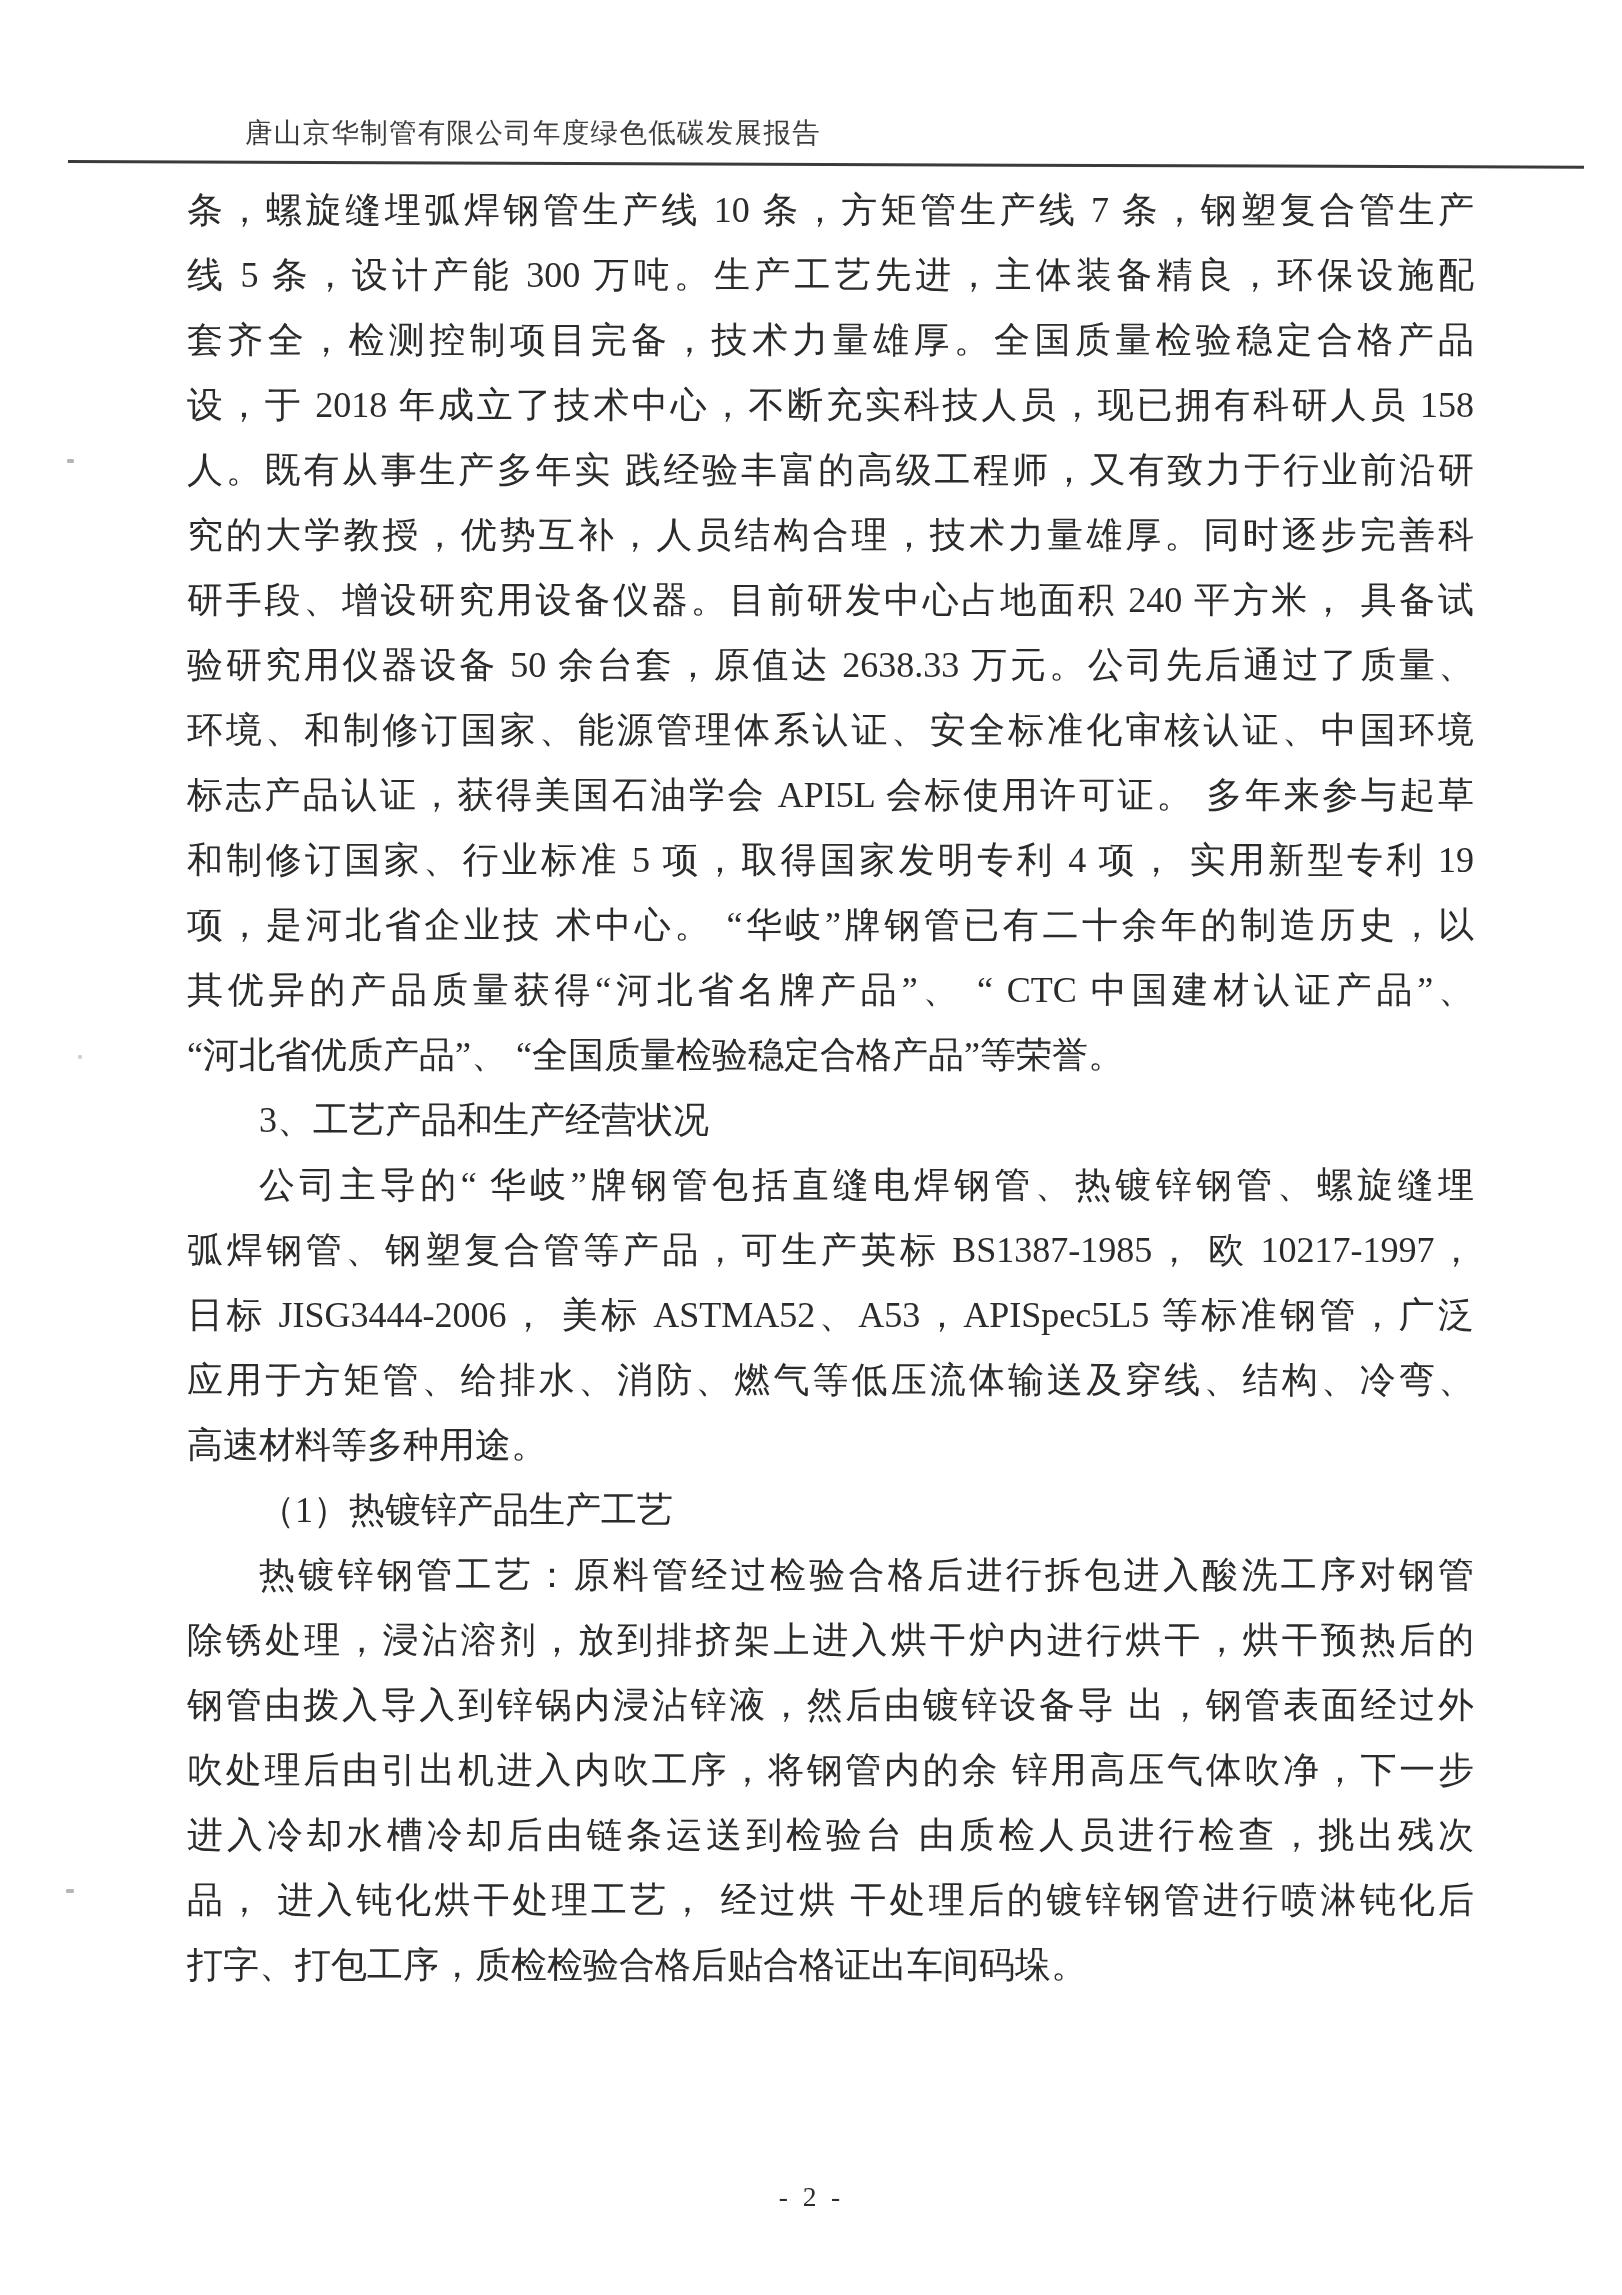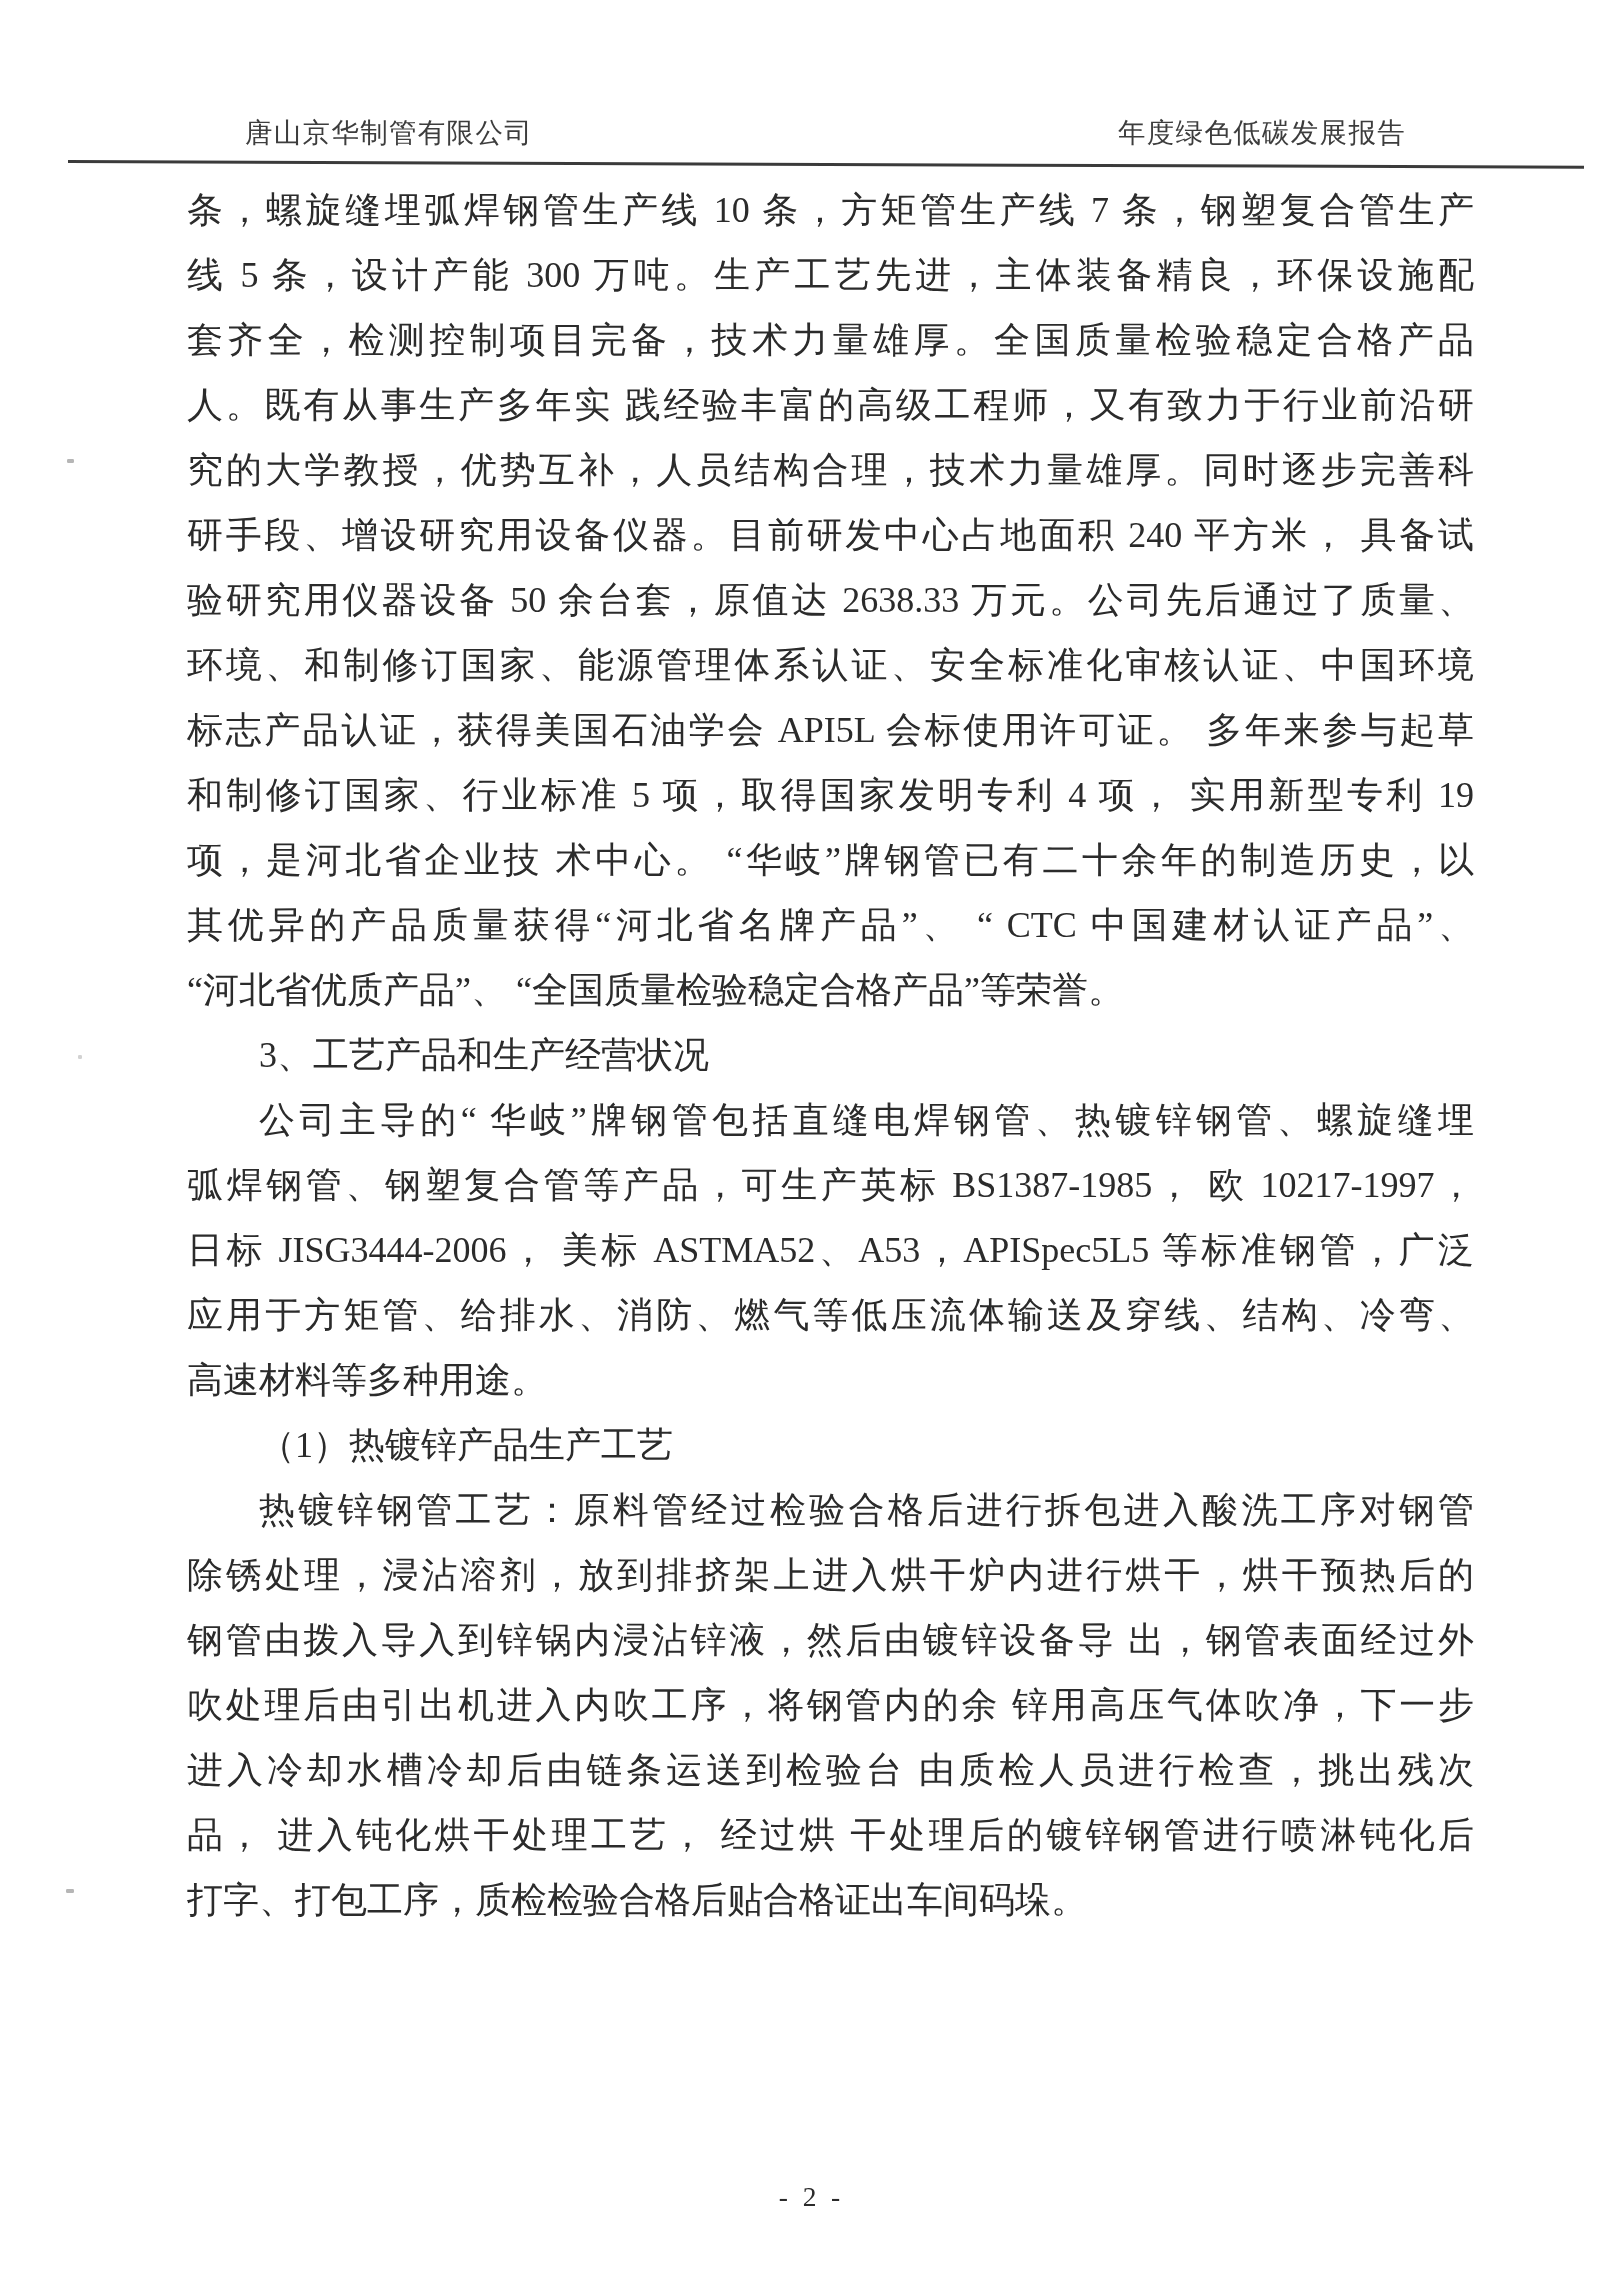--- a/index.html
+++ b/index.html
@@ -14,21 +14,21 @@
     overflow: hidden;
   }
 
   
   .header {
     position: absolute;
     top: 113px;
     left: 0;
     right: 0;
     display: flex;
-    justify-content: space-between;
+    justify-content: flex-start;
     padding-left: 245px;
     padding-right: 217px;
     font-size: 27.5px;
     line-height: 39px;
     color: #3d3d3d;
     letter-spacing: 1.3px;
   }
   .header-rule {
     position: absolute;
     top: 160px;
@@ -85,20 +85,21 @@
   <div class="header">
     <span>唐山京华制管有限公司</span>
     <span>年度绿色低碳发展报告</span>
   </div>
   <div class="header-rule"></div>
 
   <div class="doc-body">
     <div class="line just">条，螺旋缝埋弧焊钢管生产线 10 条，方矩管生产线 7 条，钢塑复合管生产</div>
     <div class="line just">线 5 条，设计产能 300 万吨。生产工艺先进，主体装备精良，环保设施配</div>
     <div class="line just">套齐全，检测控制项目完备，技术力量雄厚。全国质量检验稳定合格产品</div>
+    <div class="line just">设，于 2018 年成立了技术中心，不断充实科技人员，现已拥有科研人员 158</div>
     <div class="line just">人。既有从事生产多年实 践经验丰富的高级工程师，又有致力于行业前沿研</div>
     <div class="line just">究的大学教授，优势互补，人员结构合理，技术力量雄厚。同时逐步完善科</div>
     <div class="line just">研手段、增设研究用设备仪器。目前研发中心占地面积 240 平方米， 具备试</div>
     <div class="line just">验研究用仪器设备 50 余台套，原值达 2638.33 万元。公司先后通过了质量、</div>
     <div class="line just">环境、和制修订国家、能源管理体系认证、安全标准化审核认证、中国环境</div>
     <div class="line just">标志产品认证，获得美国石油学会 API5L 会标使用许可证。 多年来参与起草</div>
     <div class="line just">和制修订国家、行业标准 5 项，取得国家发明专利 4 项， 实用新型专利 19</div>
     <div class="line just">项，是河北省企业技 术中心。 “华岐”牌钢管已有二十余年的制造历史，以</div>
     <div class="line just">其优异的产品质量获得“河北省名牌产品”、 “ CTC 中国建材认证产品”、</div>
     <div class="line left">“河北省优质产品”、 “全国质量检验稳定合格产品”等荣誉。</div>

